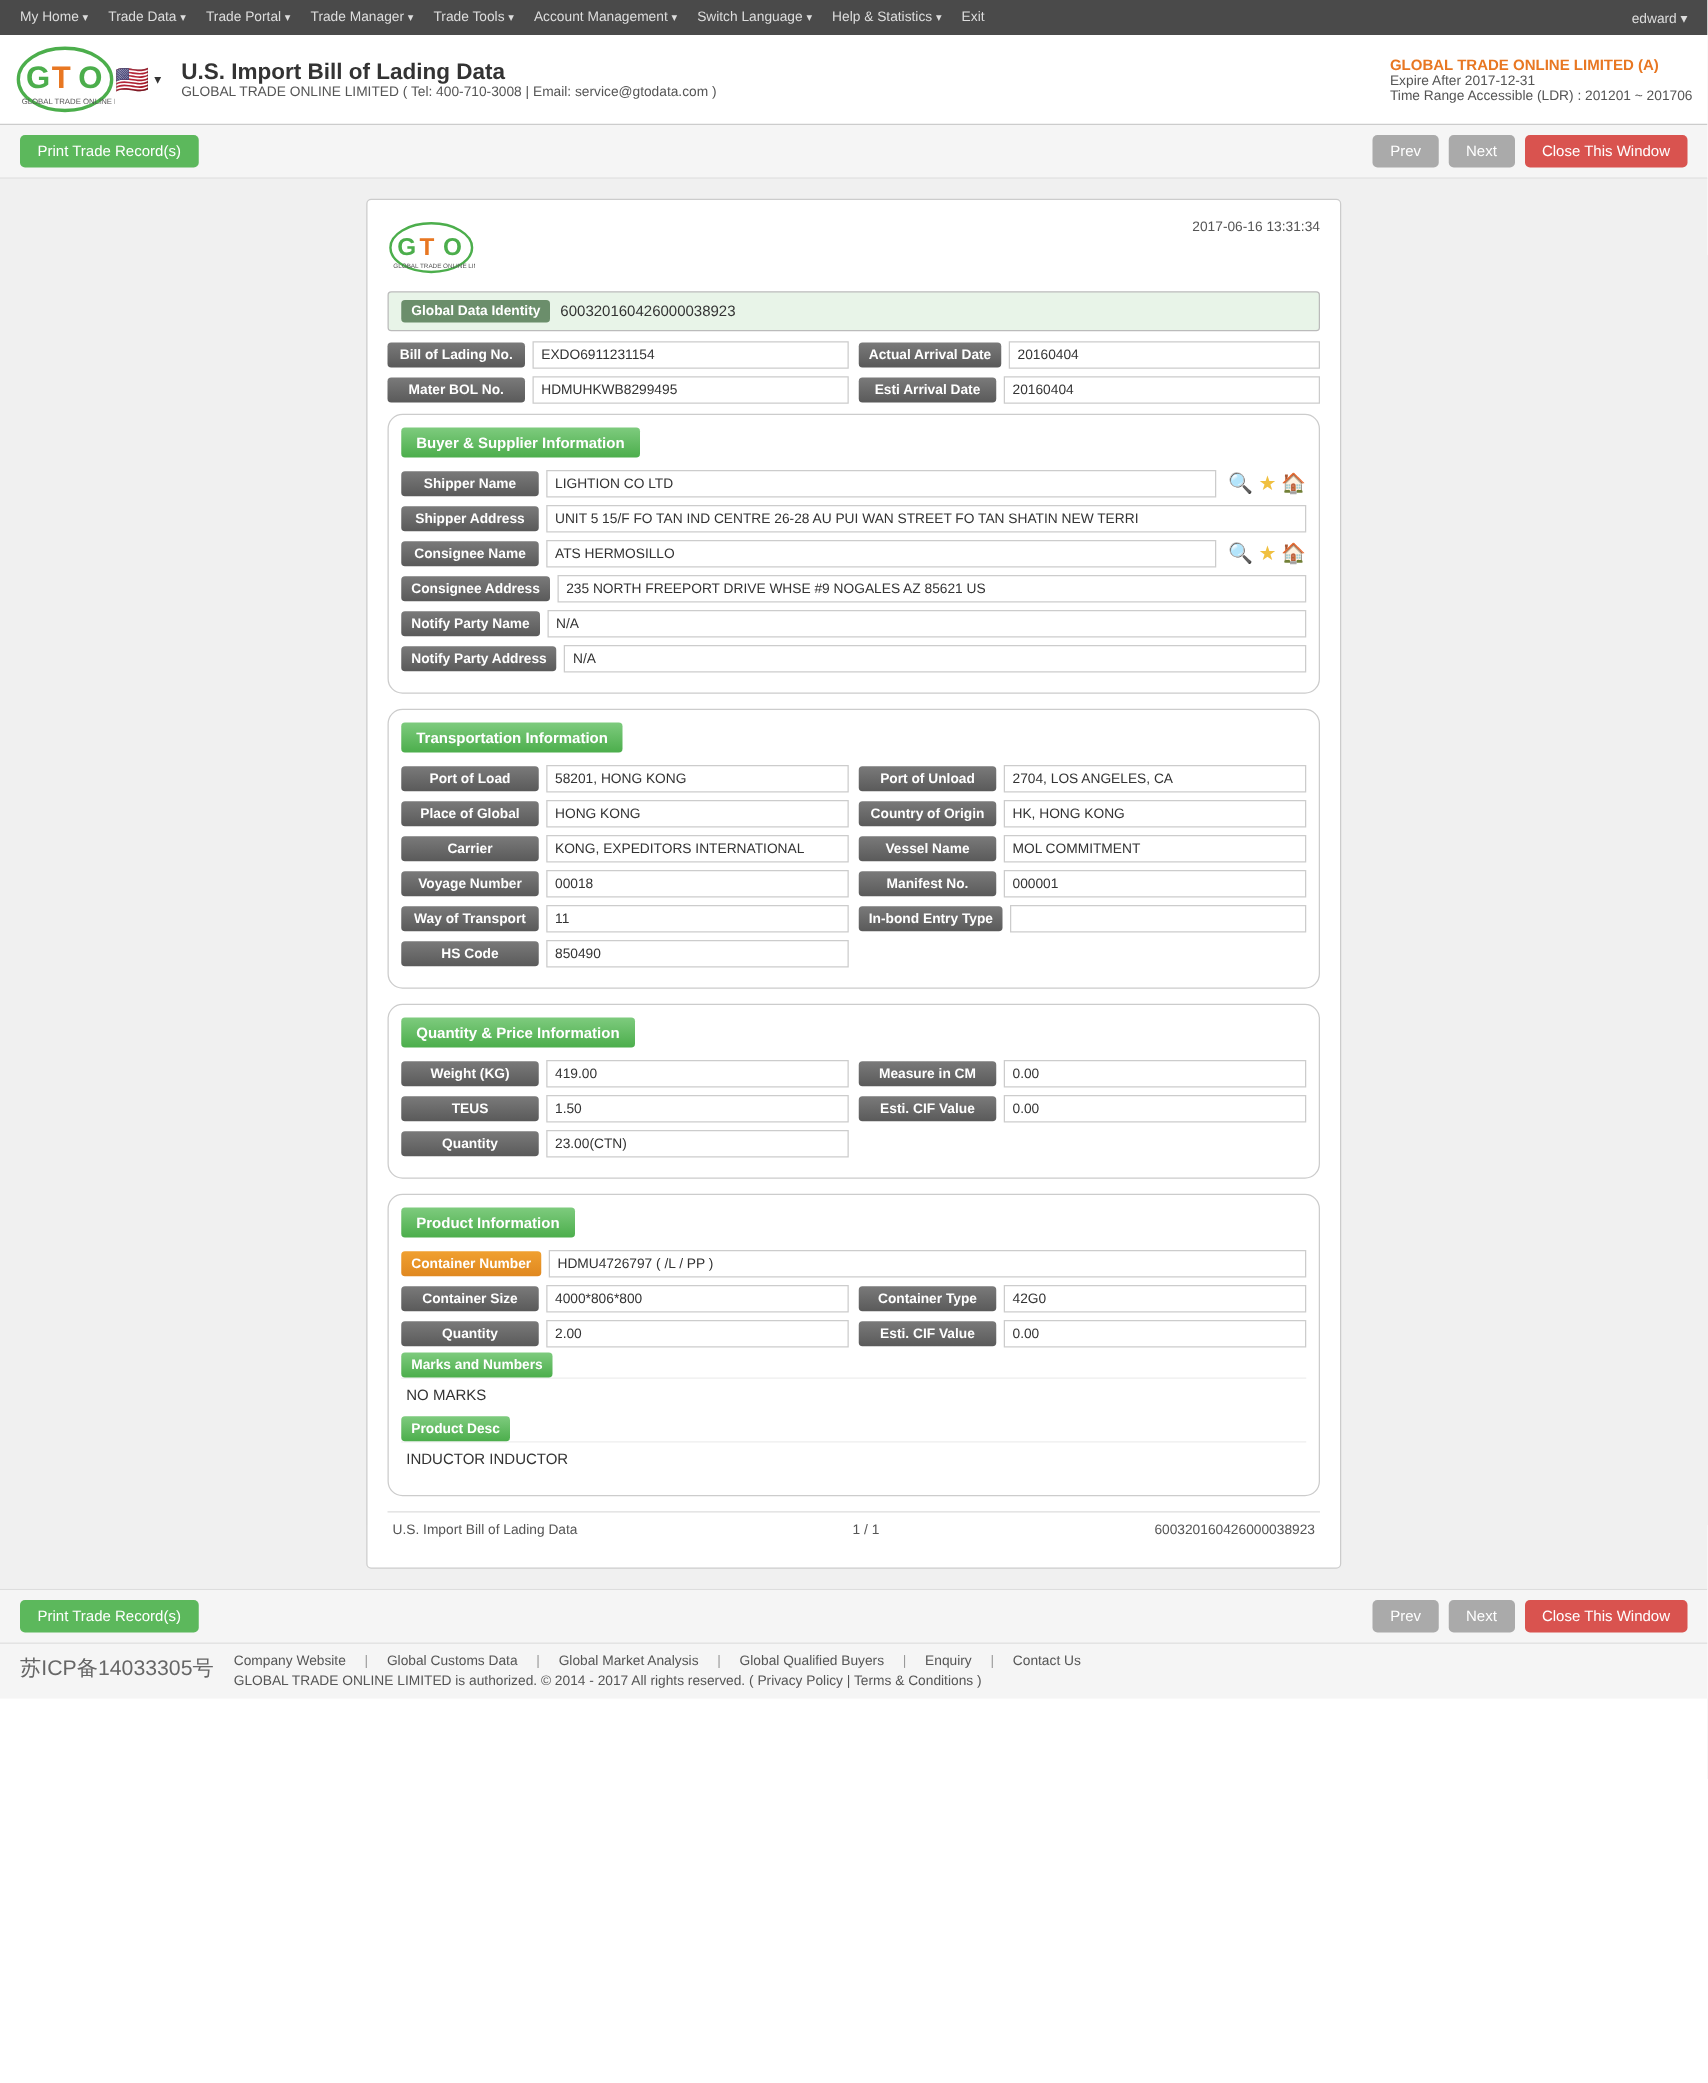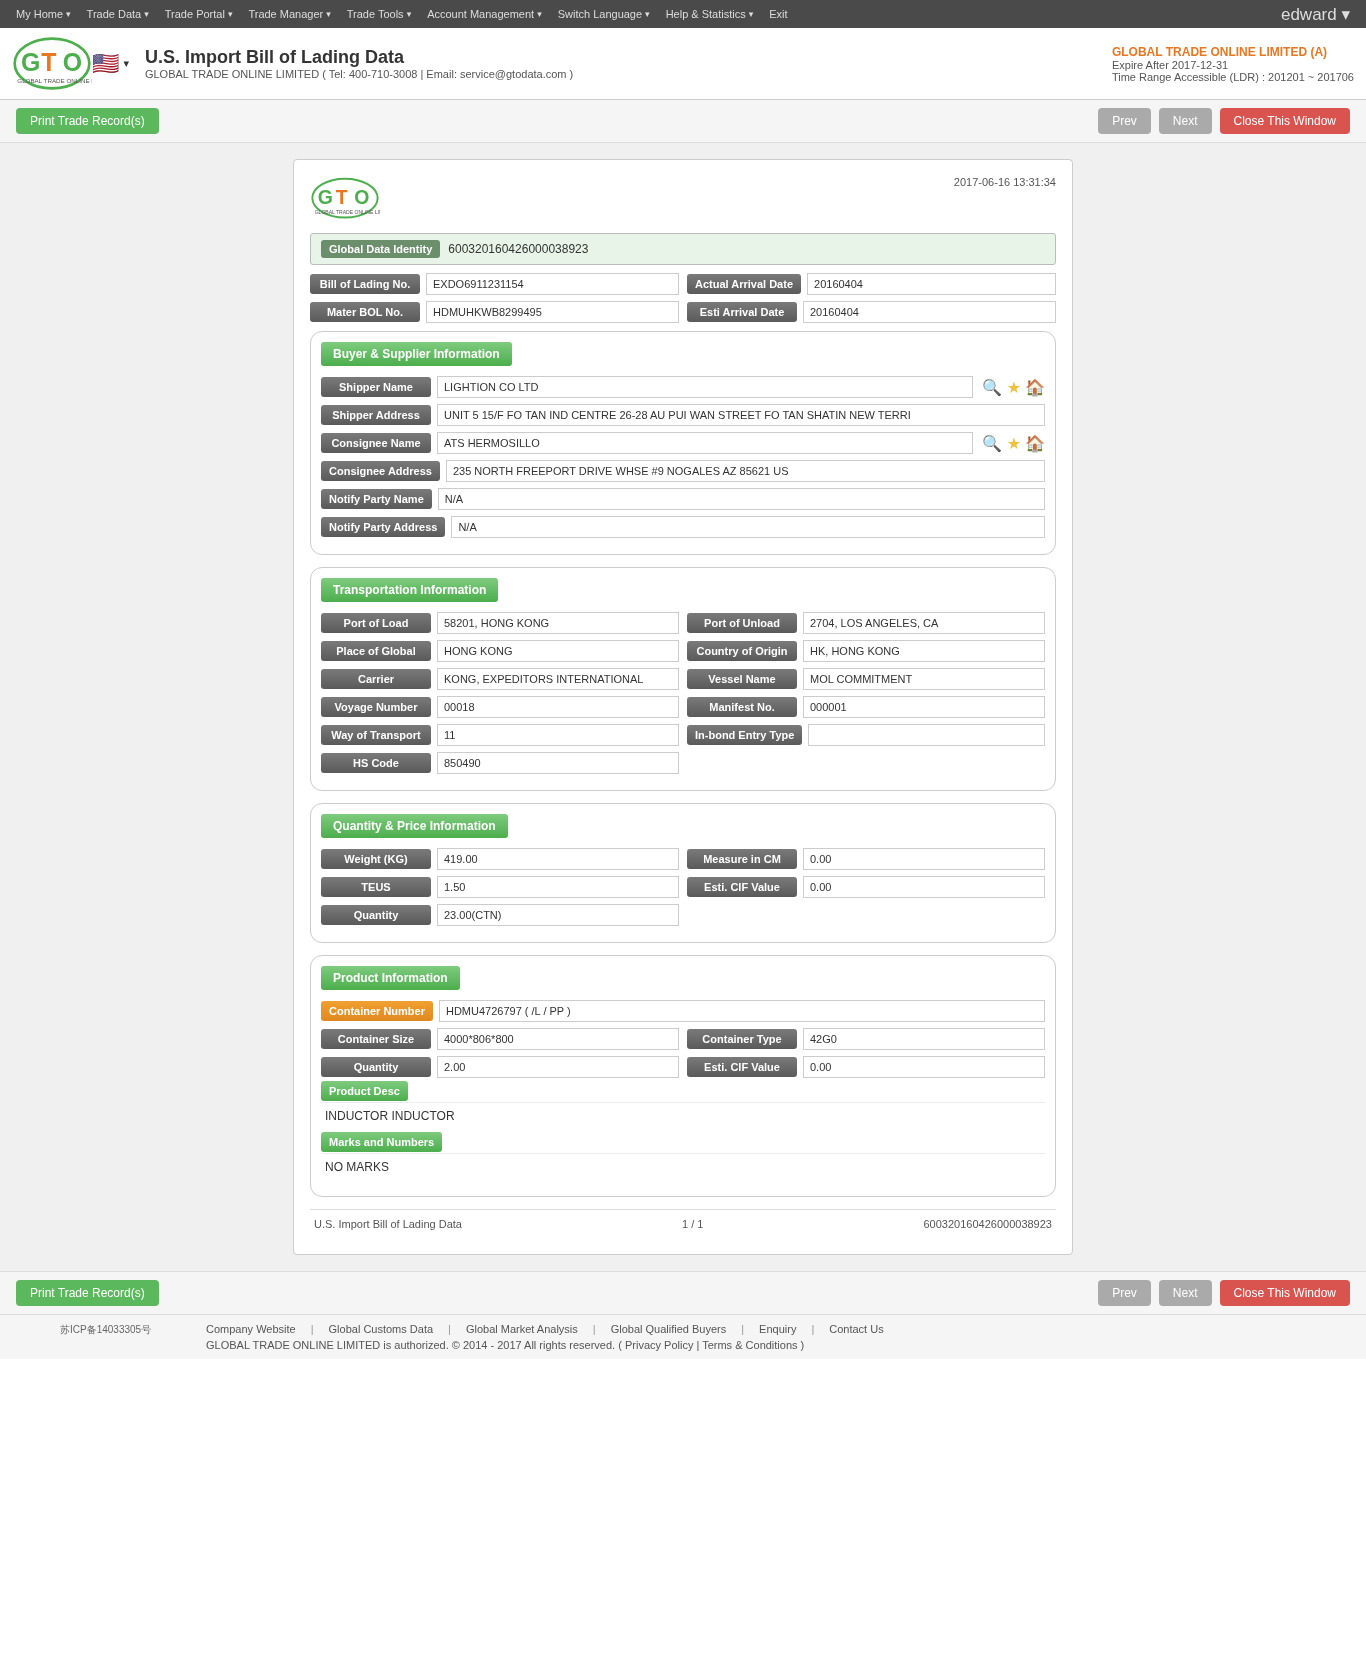--- a/index.html
+++ b/index.html
@@ -17,21 +17,21 @@
       color: #ddd;
       font-size: 11px;
       padding: 0 8px;
       cursor: pointer;
       white-space: nowrap;
       height: 28px;
       display: flex;
       align-items: center;
     }
     .top-nav-item .arrow { font-size: 9px; margin-left: 3px; }
-    .top-nav-right { margin-left: auto; color: #ddd; font-size: 17px; padding: 0 8px; }
+    .top-nav-right { margin-left: auto; color: #ddd; font-size: 11px; padding: 0 8px; }
 
     
     .header {
       display: flex;
       align-items: center;
       padding: 8px 12px;
       border-bottom: 1px solid #ccc;
       background: #fff;
     }
     .logo-area { display: flex; align-items: center; gap: 10px; }
@@ -249,21 +249,21 @@
       flex-wrap: wrap;
       margin-bottom: 4px;
     }
     .footer-link {
       color: #555;
       text-decoration: none;
       cursor: pointer;
     }
     .footer-sep { margin: 0 4px; color: #999; }
     .footer-bottom { display: flex; gap: 16px; align-items: flex-start; }
-    .icp-col { min-width: 130px; color: #666; font-size: 10px; margin-left: 44px; }
+    .icp-col { min-width: 130px; color: #666; font-size: 17px; }
 
     
     .gto-logo-svg { width: 80px; height: 55px; }
     .record-gto-logo { width: 70px; height: 45px; }
 
     .product-desc-value {
       padding: 6px 4px;
       font-size: 12px;
       border-top: 1px solid #eee;
       margin-top: 2px;
@@ -582,32 +582,32 @@
         </div>
         <div class="field-group">
           <span class="field-label">Esti. CIF Value</span>
           <span class="field-value">0.00</span>
         </div>
       </div>
 
       <div class="field-row">
         <div style="flex:1;">
           <div style="margin-bottom:4px;">
+            <span class="field-label-green">Marks and Numbers</span>
+          </div>
+          <div class="marks-value">NO MARKS</div>
+        </div>
+      </div>
+
+      <div class="field-row">
+        <div style="flex:1;">
+          <div style="margin-bottom:4px;">
             <span class="field-label-green">Product Desc</span>
           </div>
           <div class="product-desc-value">INDUCTOR INDUCTOR</div>
-        </div>
-      </div>
-
-      <div class="field-row">
-        <div style="flex:1;">
-          <div style="margin-bottom:4px;">
-            <span class="field-label-green">Marks and Numbers</span>
-          </div>
-          <div class="marks-value">NO MARKS</div>
         </div>
       </div>
     </div>
 
     <div class="card-footer">
       <span>U.S. Import Bill of Lading Data</span>
       <span>1 / 1</span>
       <span>600320160426000038923</span>
     </div>
 

